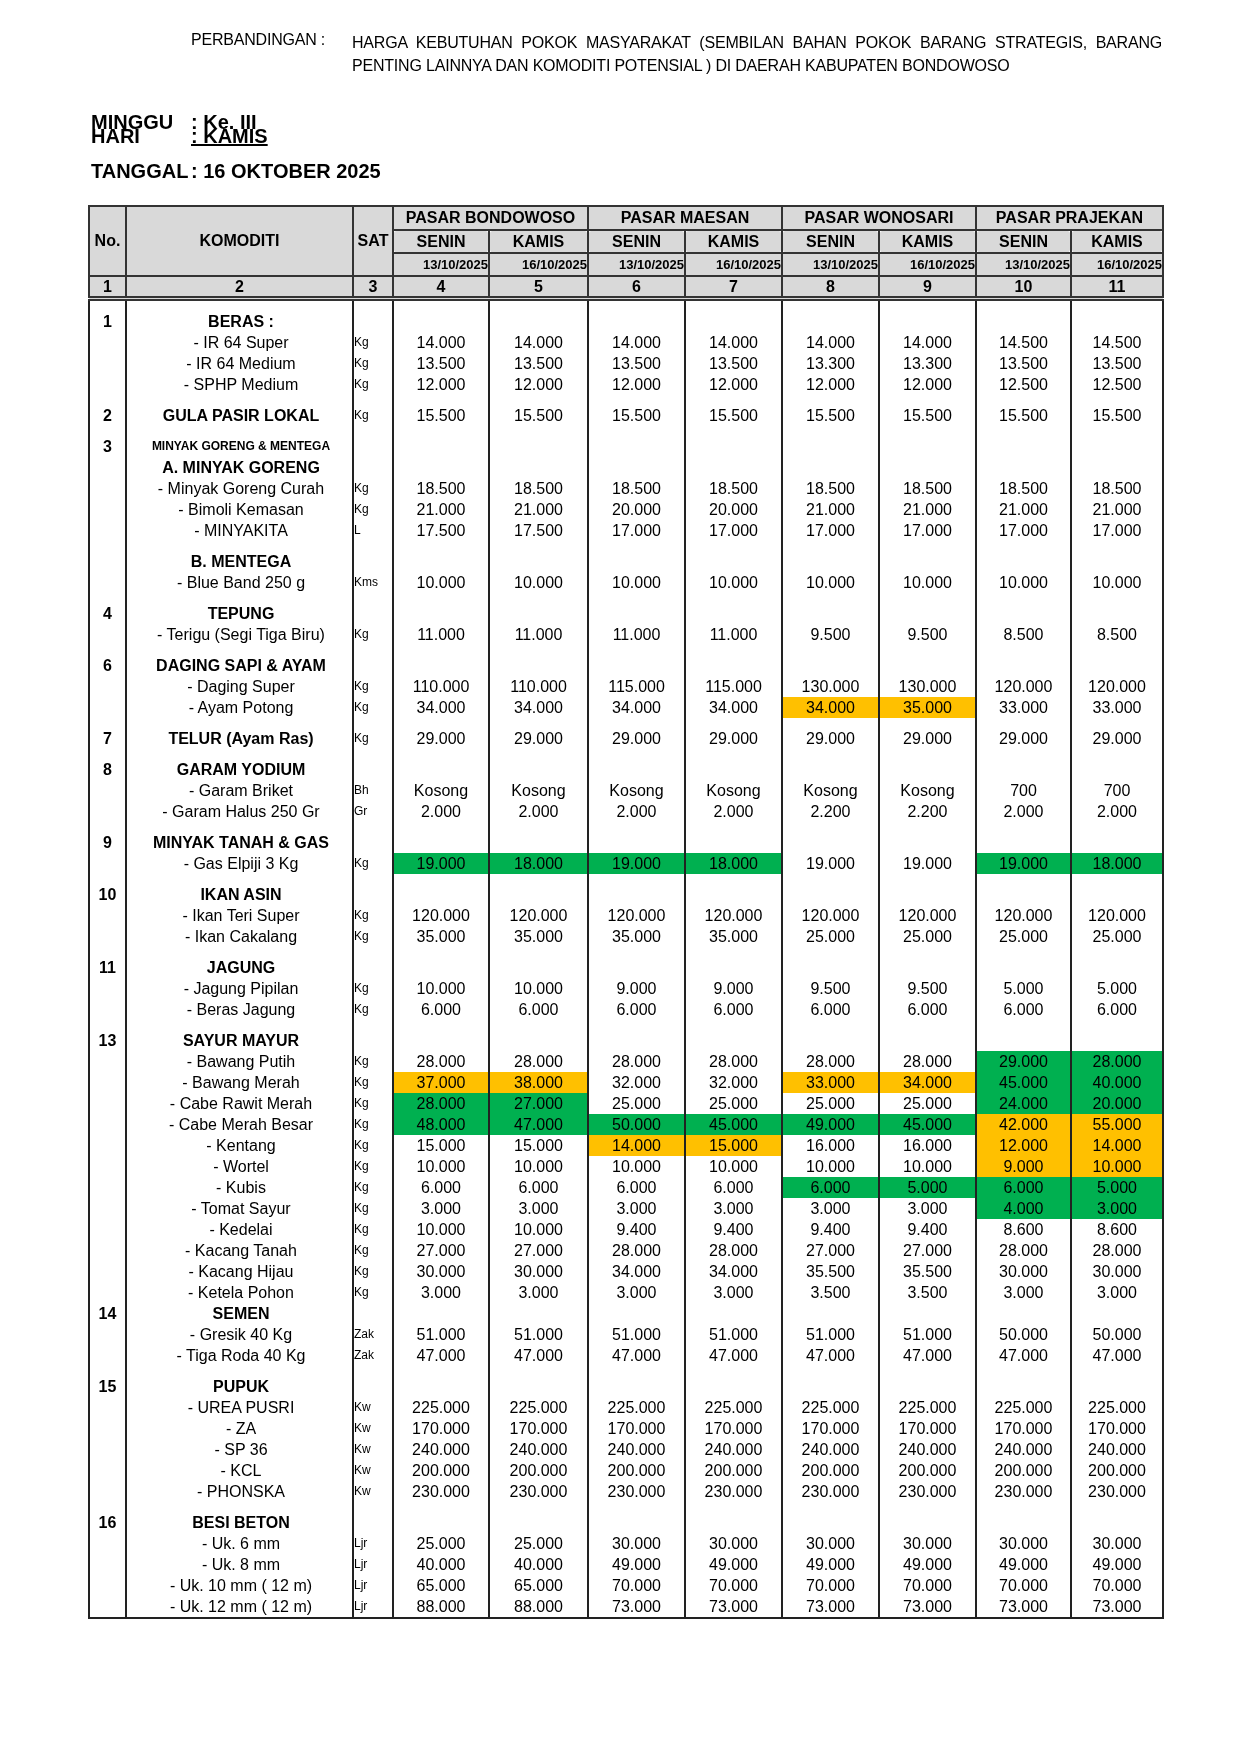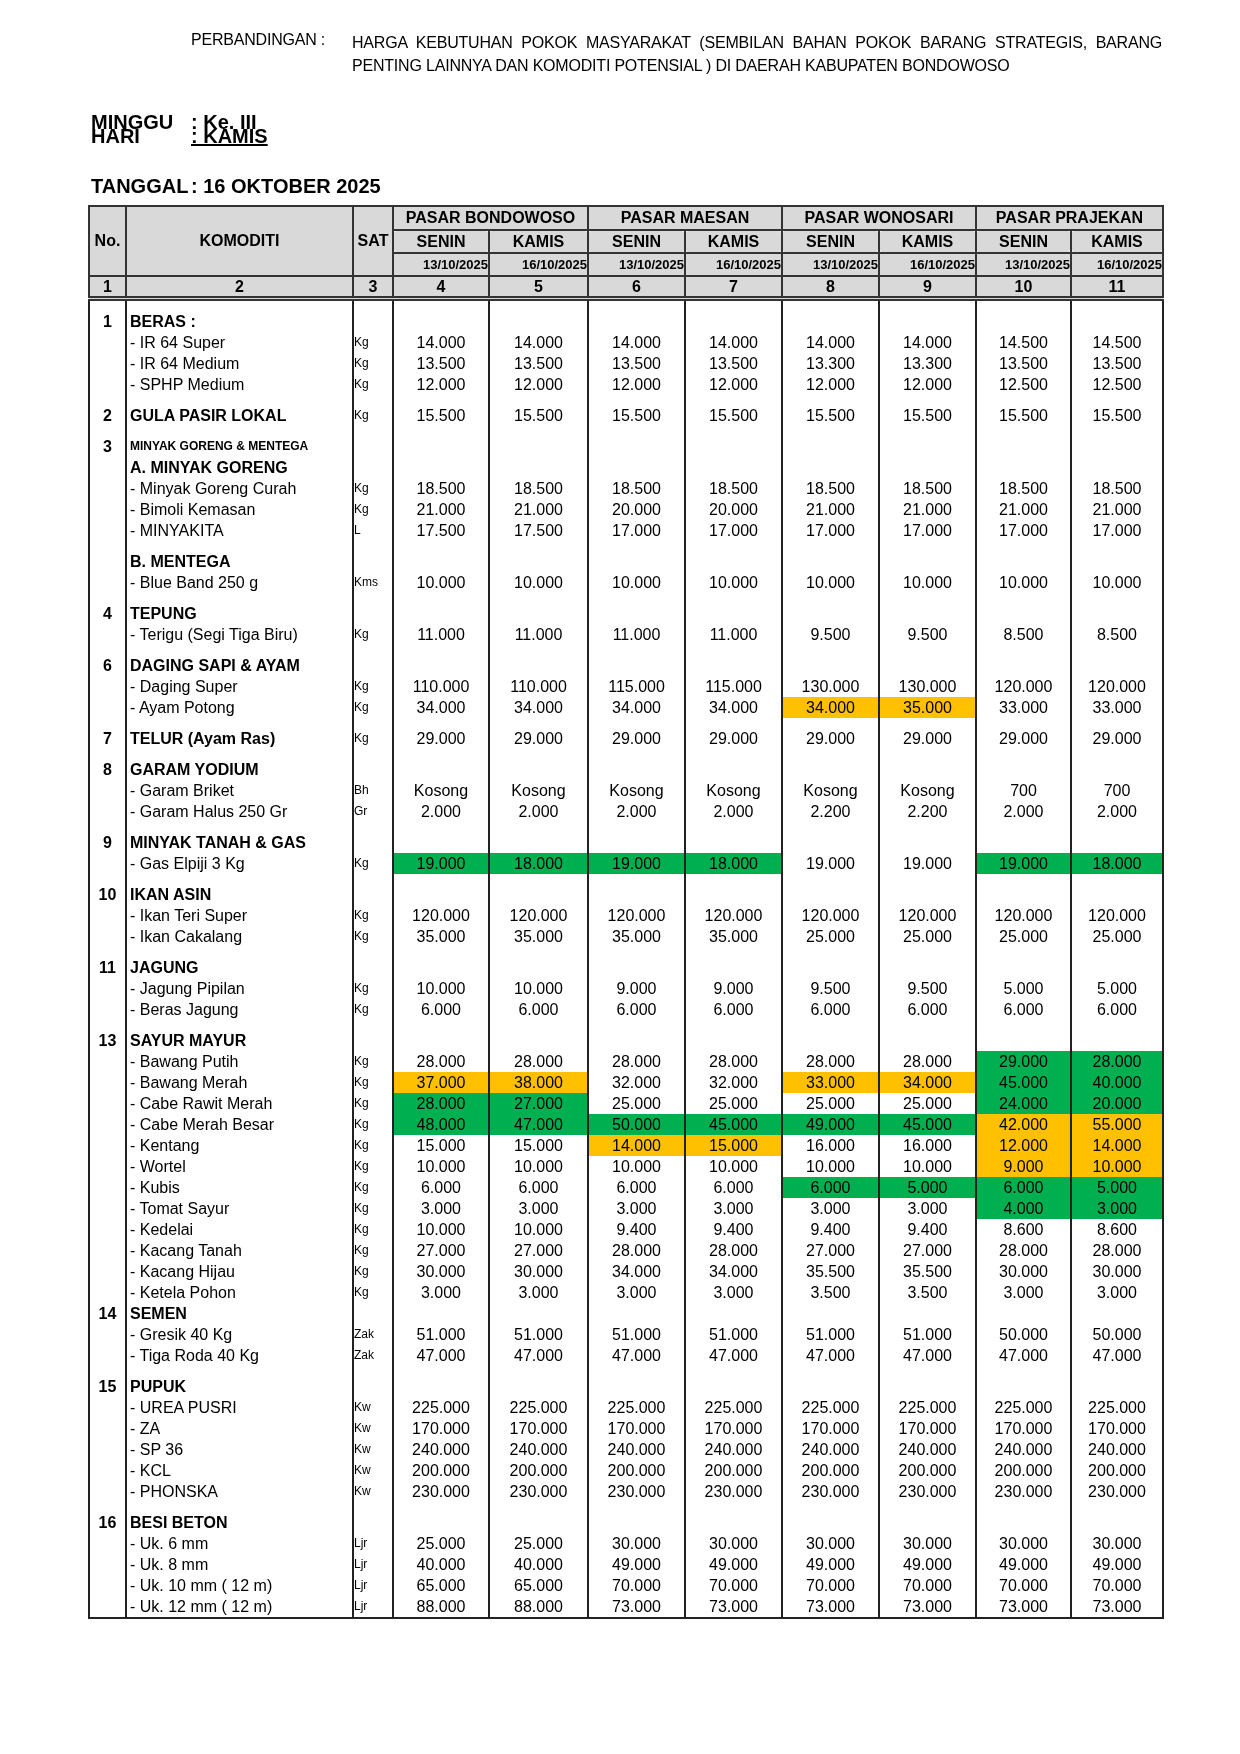--- a/index.html
+++ b/index.html
@@ -27,21 +27,21 @@
 
   thead th { background: #d9d9d9; border: 2px solid #333; font-weight: bold; padding: 0; text-align: center; white-space: nowrap; }
   thead tr.r1 th { height: 22px; font-size: 16px; }
   thead tr.r2 th { height: 21px; font-size: 16px; border-radius: 6px; }
   thead tr.r3 th { height: 21px; font-size: 13px; text-align: right; }
   thead tr.r4 th { height: 19px; font-size: 16px; border-bottom: 5px double #333; }
 
   tbody td { border-left: 2px solid #222; border-right: 2px solid #222; padding: 0; height: 21px; line-height: 21px;
              white-space: nowrap; overflow: hidden; }
   tbody td.no { text-align: center; font-weight: bold; font-size: 16px; }
-  tbody td.kom { padding-left: 3px; font-size: 16px; }
+  tbody td.kom { padding-left: 3px; font-size: 16px; text-align: center; }
   tbody td.kom.cat { font-weight: bold; }
   tbody td.kom.cat-small { font-weight: bold; font-size: 12px; }
   tbody td.sat { text-align: left; font-size: 12px; }
   tbody td.v { text-align: center; font-size: 16px; }
   tbody tr.spacer td { height: 10px; line-height: 10px; }
   tbody tr.last td { border-bottom: 2px solid #222; }
   td.hl-yellow { background: #ffc000; }
   td.hl-green { background: #00b050; }
 </style>
 </head>
@@ -49,21 +49,21 @@
 
 <div class="hdr title-label">PERBANDINGAN :</div>
 <div class="hdr title-text">HARGA KEBUTUHAN POKOK MASYARAKAT (SEMBILAN BAHAN POKOK BARANG STRATEGIS, BARANG PENTING LAINNYA DAN KOMODITI POTENSIAL ) DI DAERAH KABUPATEN BONDOWOSO</div>
 
 <div class="meta" style="top:111px;">
   <span class="k">MINGGU</span><span>: Ke. III</span>
 </div>
 <div class="meta" style="top:125px;text-decoration:underline;">
   <span class="k">HARI</span><span>: KAMIS</span>
 </div>
-<div class="meta" style="top:175px;">
+<div class="meta" style="top:160px;">
   <span class="k">TANGGAL</span><span>: 16 OKTOBER 2025</span>
 </div>
 
 <table class="grid">
   <colgroup>
     <col class="c-no">
       <col class="c-kom">
       <col class="c-sat">
     <col class="c-v1">
       <col class="c-v2">

